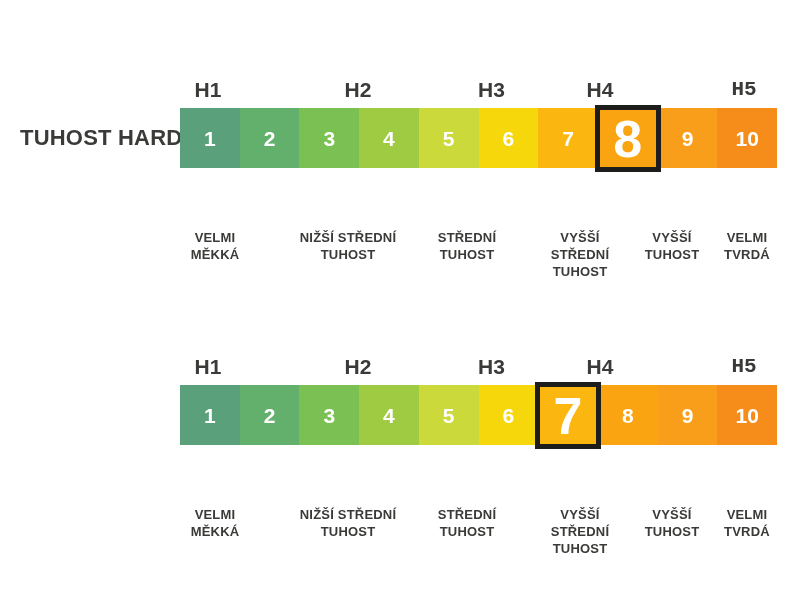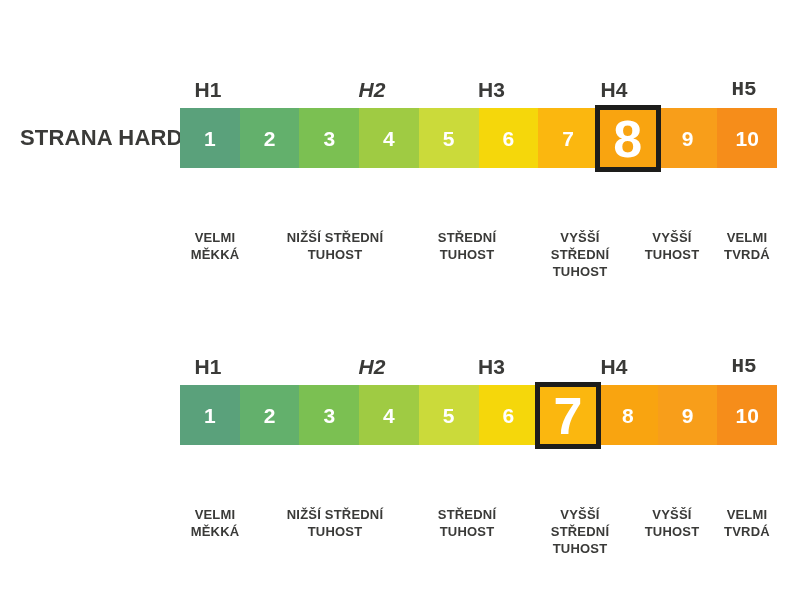--- a/index.html
+++ b/index.html
@@ -47,23 +47,23 @@
   .h-label {
     position: absolute;
     top: 0;
     transform: translateX(-50%);
     font-size: 21px;
     font-weight: bold;
     color: #3a3a38;
     white-space: nowrap;
   }
   .h-row .h-label:nth-child(1) { left: 208px; }
-  .h-row .h-label:nth-child(2) { left: 372px; font-style: italic; }
+  .h-row .h-label:nth-child(2) { left: 358px; }
   .h-row .h-label:nth-child(3) { left: 478px; padding-left: 27px; }
-  .h-row .h-label:nth-child(4) { left: 614px; }
+  .h-row .h-label:nth-child(4) { left: 600px; }
   .h-row .h-label:nth-child(5) { left: 744px; font-family: Liberation Mono, monospace; }
 
   .strip {
     position: absolute;
     left: 180px;
     top: 108px;
     width: 597px;
     height: 60px;
     display: flex;
   }
@@ -112,33 +112,33 @@
     transform: translateX(-50%);
     text-align: center;
     font-size: 13px;
     font-weight: bold;
     color: #3a3a38;
     line-height: 17px;
     letter-spacing: 0.2px;
     white-space: pre-line;
   }
   .desc-row .desc:nth-child(1) { left: 215px; }
-  .desc-row .desc:nth-child(2) { left: 335px; }
+  .desc-row .desc:nth-child(2) { left: 348px; }
   .desc-row .desc:nth-child(3) { left: 467px; }
   .desc-row .desc:nth-child(4) { left: 580px; }
   .desc-row .desc:nth-child(5) { left: 672px; }
   .desc-row .desc:nth-child(6) { left: 747px; }
 </style>
 </head>
 <body>
 
 <div id="canvas">
 
   <section class="scale-block" id="scale-block-0">
-    <div class="scale-title">STRANA HARD</div>
+    <div class="scale-title">TUHOST HARD</div>
     <div class="h-row">
         <div class="h-label">H1</div>
         <div class="h-label">H2</div>
         <div class="h-label">H3</div>
         <div class="h-label">H4</div>
         <div class="h-label">H5</div>
       </div>
     <div class="strip">
         <div class="cell" style="background: rgb(90, 161, 123);">
           <span class="cell-num">1</span>

